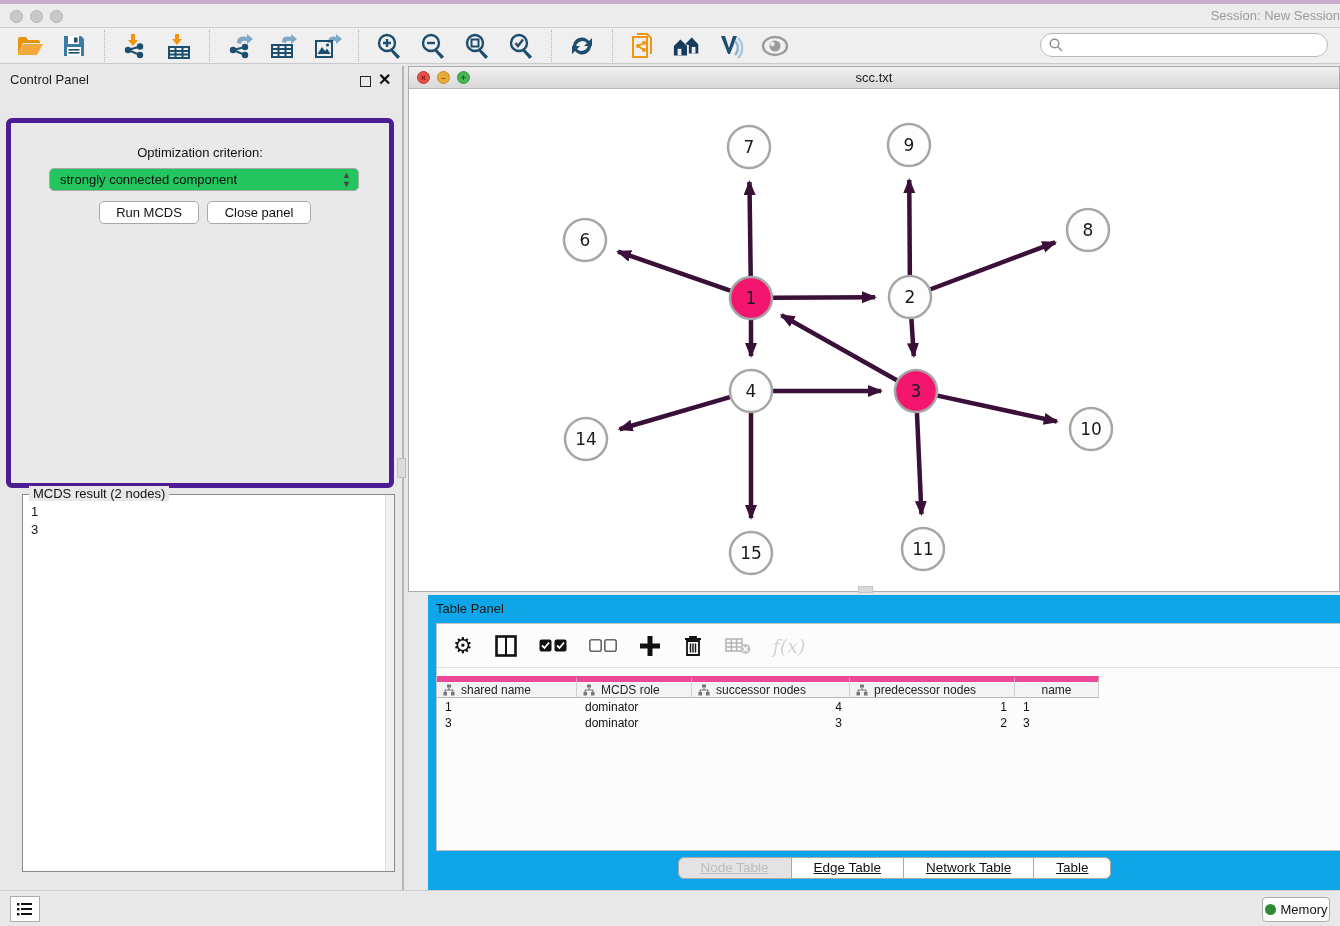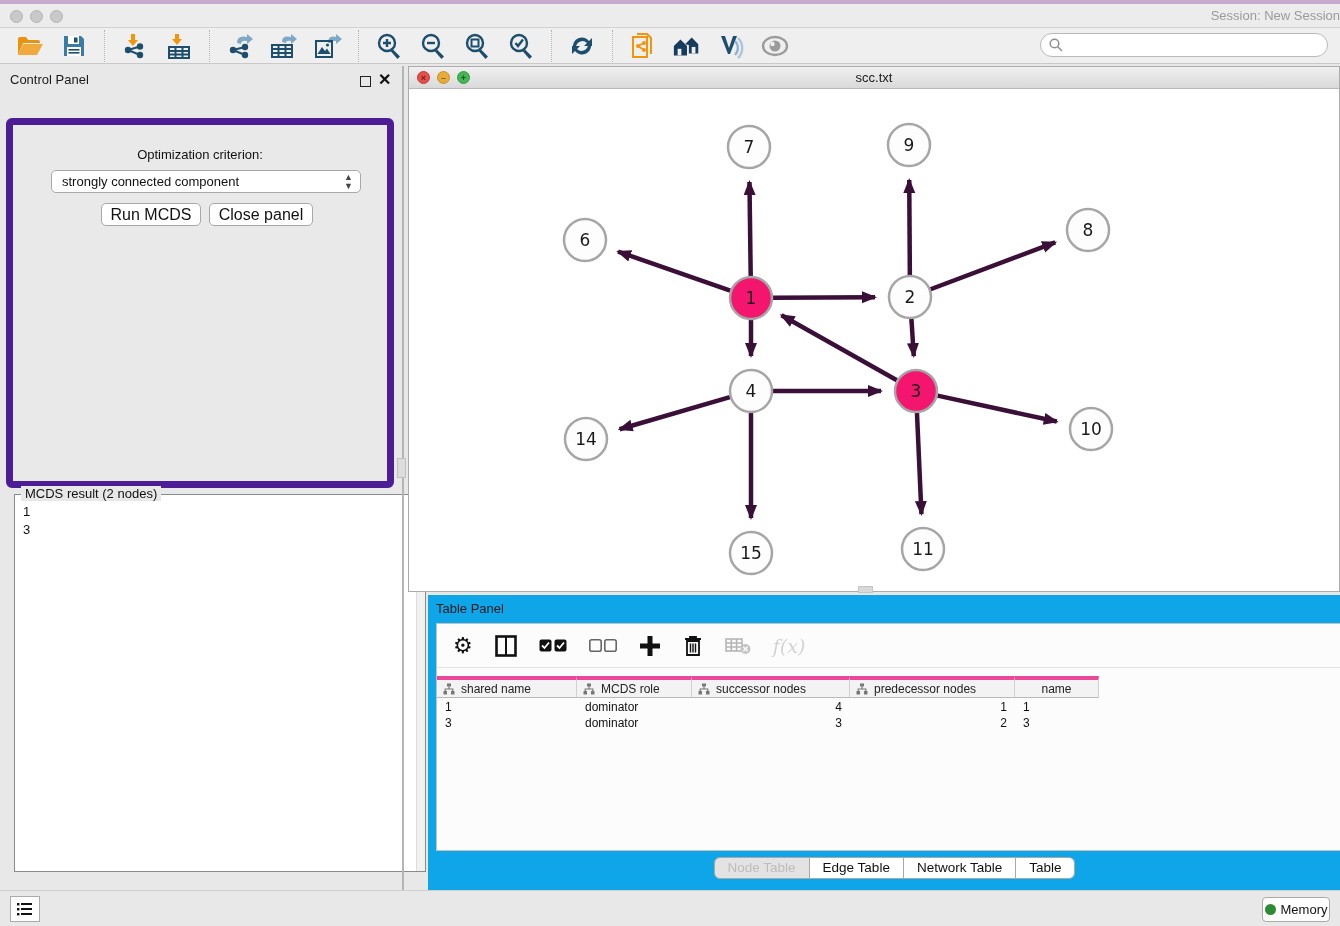--- a/index.html
+++ b/index.html
@@ -27,33 +27,33 @@
   #control-panel { left:0; top:66px; width:400px; height:824px; background:#E8E8E8; }
   #cp-title { left:10px; top:6px; font-size:13px; color:#1A1A1A; }
   .panel-float { width:11px; height:11px; border:1.5px solid #222; display:inline-block; }
   .panel-close { font-size:16px; font-weight:bold; color:#111; line-height:11px; }
   #cp-tabs { left:0; top:30px; width:100%; display:flex; justify-content:center; }
   .cp-tab { height:22px; line-height:20px; padding:0 13px; font-size:13px; color:#111;
     background:#fff; border:1px solid #A8A8A8; margin-right:-1px; }
   .cp-tab:first-child { border-radius:5px 0 0 0; }
   .cp-tab.selected { background:#ECECEC; color:#C8C8C8; border-radius:0 5px 0 0; border-bottom-color:#ECECEC; }
   #cp-body { left:6px; top:52px; width:388px; height:370px; background:#E9E9E9;
-    border:7px solid #4c1d95; border-radius:6px; }
+    border:5px solid #4c1d95; border-radius:6px; }
   #opt-label { width:100%; text-align:center; top:22px; font-size:13px; color:#111; }
-  #criterion-select { left:38px; top:45px; width:310px; height:23px; background:#ffffff;
+  #criterion-select { left:38px; top:45px; width:310px; height:23px; background:#22c55e;
     border:1px solid #A8A8A8; border-radius:5px; font-size:13px; color:#111;
     display:flex; align-items:center; padding-left:10px; }
   .spin-arrows { position:absolute; right:7px; top:2px; display:flex; flex-direction:column; line-height:8px; }
   .spin-arrows span { font-size:9px; color:#444; height:9px; }
   .cp-btn { top:78px; height:23px; background:#fff; border:1px solid #A8A8A8; border-radius:5px;
-    font-size:16px; color:#111; text-align:center; line-height:21px; }
+    font-size:13px; color:#111; text-align:center; line-height:21px; }
   #run-btn { left:88px; width:100px; }
   #closepanel-btn { left:196px; width:104px; }
 
-  #result-box { left:14px; top:428px; width:412px; height:378px; border:1px solid #8A8A8A; background:#fff; }
+  #result-box { left:22px; top:428px; width:373px; height:378px; border:1px solid #8A8A8A; background:#fff; }
   #result-legend { position:absolute; left:6px; top:-9px; background:#E8E8E8; padding:0 4px; font-size:13px; color:#111; }
   #result-list { position:absolute; left:1px; top:8px; width:358px; }
   .result-item { font-size:13px; color:#111; padding:1px 0 1px 7px; line-height:16px; }
   #result-scrollbar { position:absolute; right:0px; top:0px; width:9px; height:376px; background:#F1F1F1; border-left:1px solid #DDD; }
 
   
   #v-divider { left:402px; top:66px; width:2px; height:824px; background:#B5B5B5; }
   #v-handle { left:397px; top:458px; width:9px; height:20px; background:#DCDCDC; border:1px solid #C0C0C0; }
 
   
@@ -72,33 +72,33 @@
   
   #table-panel { left:408px; top:595px; width:932px; height:295px; background:#0ea5e9;margin-left:20px; }
   #tp-title { left:8px; top:6px; font-size:13px; color:#1A1A1A; }
   #tp-inner { left:8px; top:28px; width:916px; height:228px; background:#FCFCFC; border:1px solid #C2C2C2; }
   #tp-toolbar { left:0; top:0; width:100%; height:44px; display:flex; align-items:center; padding-left:16px;
     border-bottom:1px solid #E3E3E3; }
   .tp-icon { margin-right:22px; display:flex; align-items:center; justify-content:center; height:26px; }
   .tp-icon.disabled { opacity:0.42; }
   #fx-label { font-family:"DejaVu Serif", serif; font-style:italic; font-size:19px; color:#9A9A9A; }
   #tbl-header { left:0; top:52px; height:22px; display:flex; }
-  .hcell { background:#F3F3F3; border-top:4px solid #ec4899; border-bottom:1px solid #B9B9B9;
+  .hcell { background:#F3F3F3; border-top:6px solid #ec4899; border-bottom:1px solid #B9B9B9;
     border-right:1px solid #D0D0D0; font-size:12px; color:#222; display:flex; align-items:center;
     padding-left:6px; }
   .hcell .htext { margin-left:6px; }
   .hcell.center { justify-content:center; padding-left:0; }
   .c0 { width:140px; } .c1 { width:115px; } .c2 { width:158px; } .c3 { width:165px; } .c4 { width:84px; }
   #tbl-rows { left:0; top:75px; width:100%; }
   .trow { display:flex; height:16px; }
   .tcell { font-size:12px; color:#111; padding:0 8px; line-height:16px; }
   .tcell.r { text-align:right; }
   #tp-tabs { left:0; top:262px; width:100%; display:flex; justify-content:center; }
-  .tp-tab { height:22px; line-height:20px; padding:0 13px; font-size:13.5px; color:#111;
-    background:#fff; border:1px solid #A8A8A8; margin-right:-1px; font-weight:500; }
+  .tp-tab { height:22px; line-height:20px; padding:0 22px; font-size:13.5px; color:#111;
+    background:#fff; border:1px solid #A8A8A8; margin-right:-1px; font-weight:500;text-decoration:underline; }
   .tp-tab:first-child { border-radius:6px 0 0 6px; }
   .tp-tab:last-child { border-radius:0 6px 6px 0; }
   .tp-tab.selected { background:#E3E3E3; color:#BDBDBD; }
 
   
   #statusbar { left:0; top:890px; width:1340px; height:36px; background:#E8E8E8; border-top:1px solid #CFCFCF; }
   #list-btn { left:10px; top:5px; width:30px; height:26px; background:#FDFDFD; border:1px solid #ABABAB;
     display:flex; align-items:center; justify-content:center; }
   #memory-btn { left:1262px; top:6px; width:68px; height:25px; background:#FDFDFD; border:1px solid #ABABAB;
     border-radius:4px; display:flex; align-items:center; justify-content:center; font-size:13px; color:#111; }

